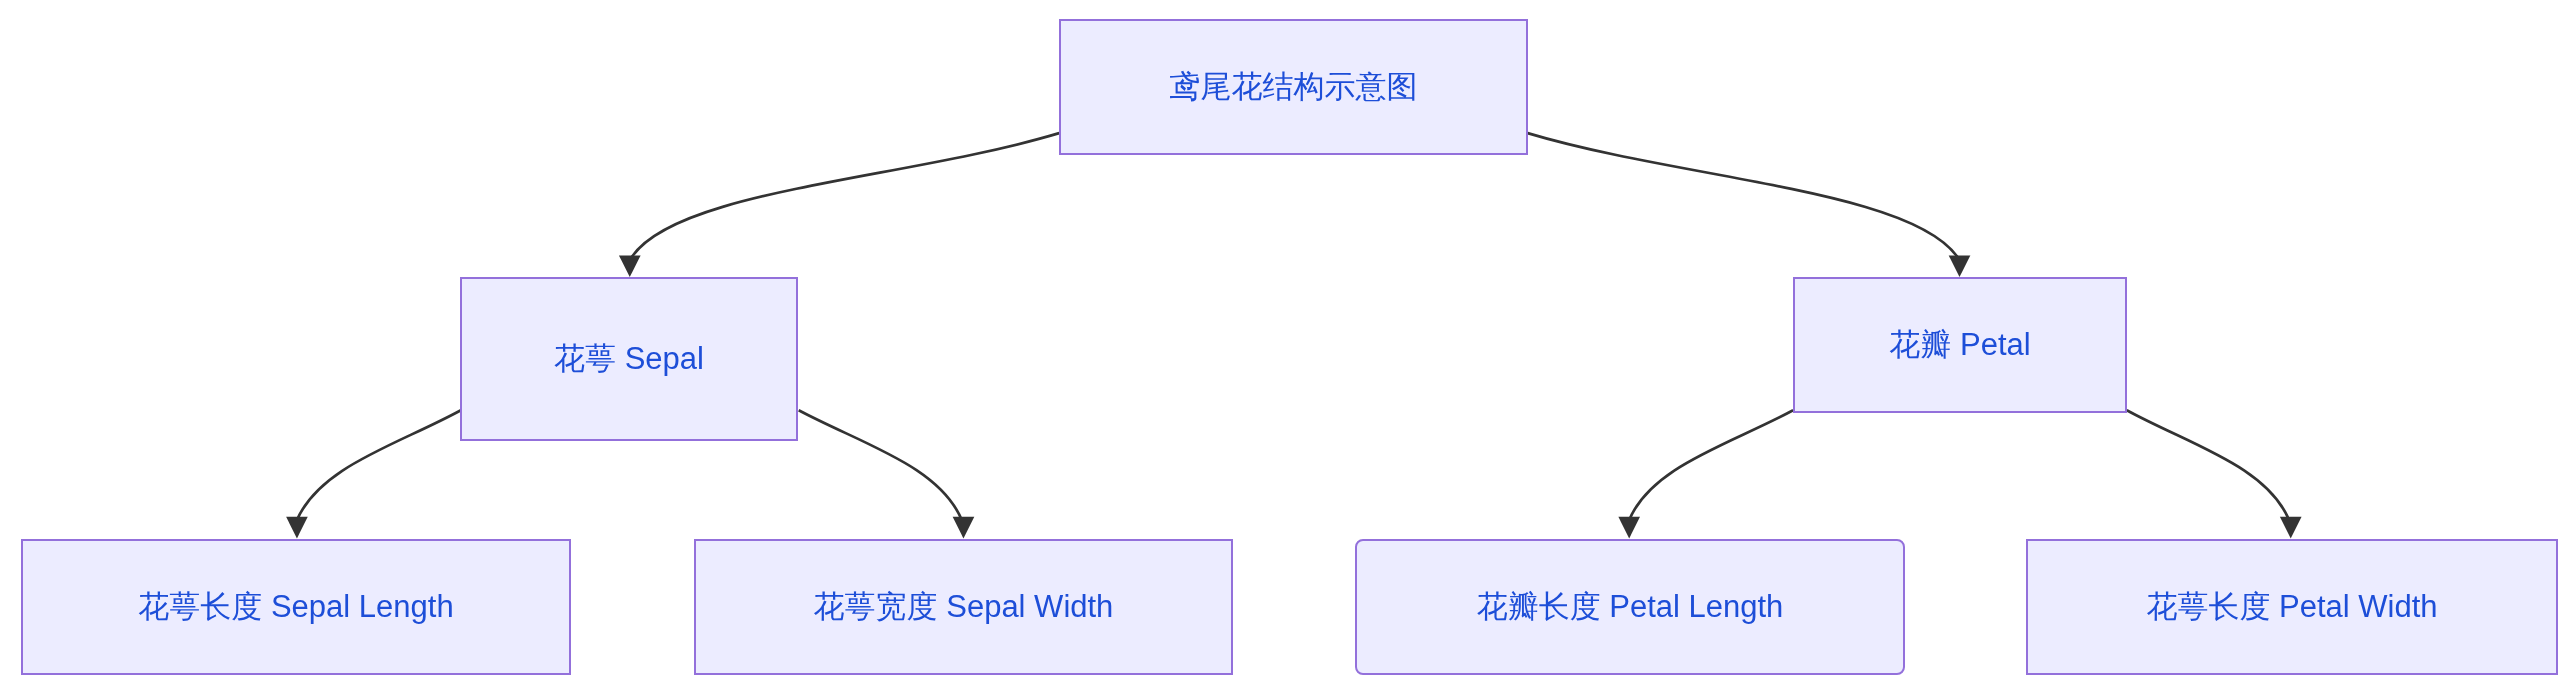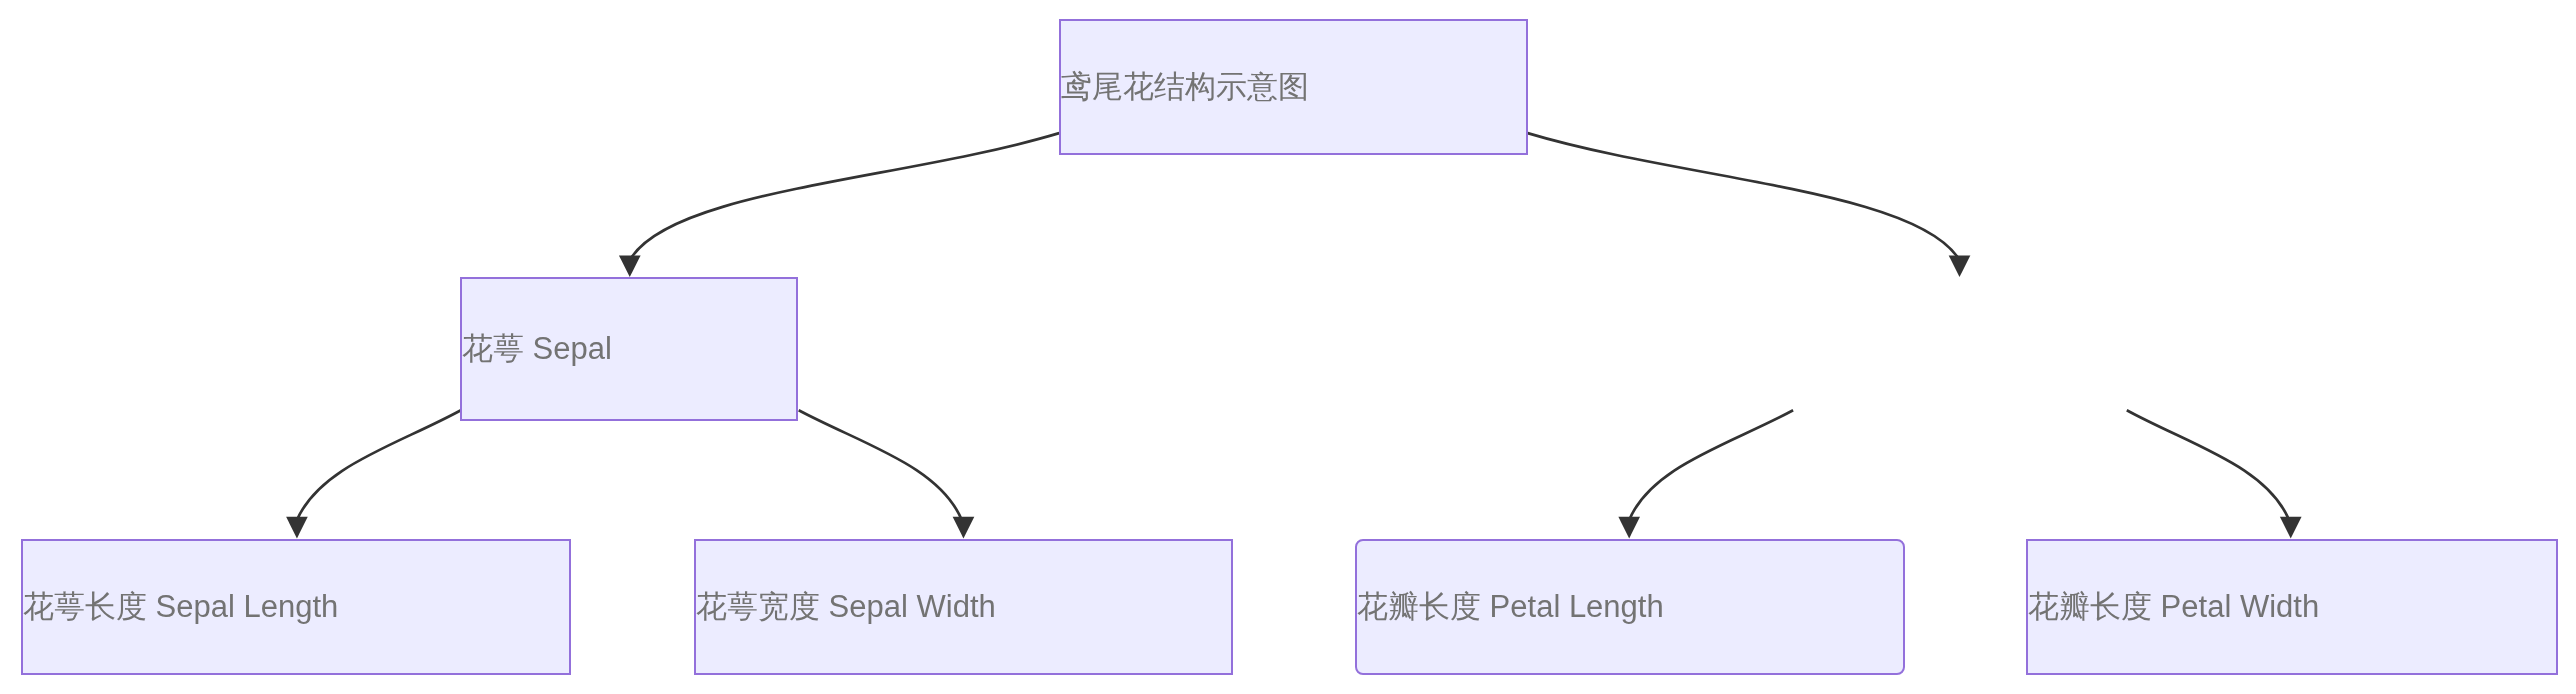--- a/index.html
+++ b/index.html
@@ -31,29 +31,29 @@
     fill: #333333;
     stroke: none;
   }
   .node {
     position: absolute;
     box-sizing: border-box;
     background: #ECECFF;
     border: 2.5px solid #9370DB;
     display: flex;
     align-items: center;
-    justify-content: flex-start;
+    justify-content: center;
     text-align: center;
-    color: #737373;
+    color: #1d4ed8;
     font-size: 31px;
     line-height: 1.2;
     white-space: nowrap;
   }
   .node-root        { left: 1059px; top:  19px; width: 469px; height: 136px; }
-  .node-sepal       { left:  460px; top: 277px; width: 338px; height: 144px; }
+  .node-sepal       { left:  460px; top: 277px; width: 338px; height: 164px; }
   .node-petal       { left: 1793px; top: 277px; width: 334px; height: 136px; }
   .node-sepal-length{ left:   21px; top: 539px; width: 550px; height: 136px; }
   .node-sepal-width { left:  694px; top: 539px; width: 539px; height: 136px; }
   .node-petal-length{ left: 1355px; top: 539px; width: 550px; height: 136px; border-radius: 8px; }
   .node-petal-width { left: 2026px; top: 539px; width: 532px; height: 136px; }
 </style>
 </head>
 <body>
 
 <div id="canvas">
@@ -80,31 +80,34 @@
   </svg>
 
   <div class="node node-root">
     <span>鸢尾花结构示意图</span>
   </div>
 
   <div class="node node-sepal">
     <span>花萼 Sepal</span>
   </div>
 
+  <div class="node node-petal">
+    <span>花瓣 Petal</span>
+  </div>
 
   <div class="node node-sepal-width">
     <span>花萼宽度 Sepal Width</span>
   </div>
 
   <div class="node node-sepal-length">
     <span>花萼长度 Sepal Length</span>
   </div>
 
   <div class="node node-petal-length">
     <span>花瓣长度 Petal Length</span>
   </div>
 
   <div class="node node-petal-width">
-    <span>花瓣长度 Petal Width</span>
+    <span>花萼长度 Petal Width</span>
   </div>
 
 </div>
 
 
 </body></html>

